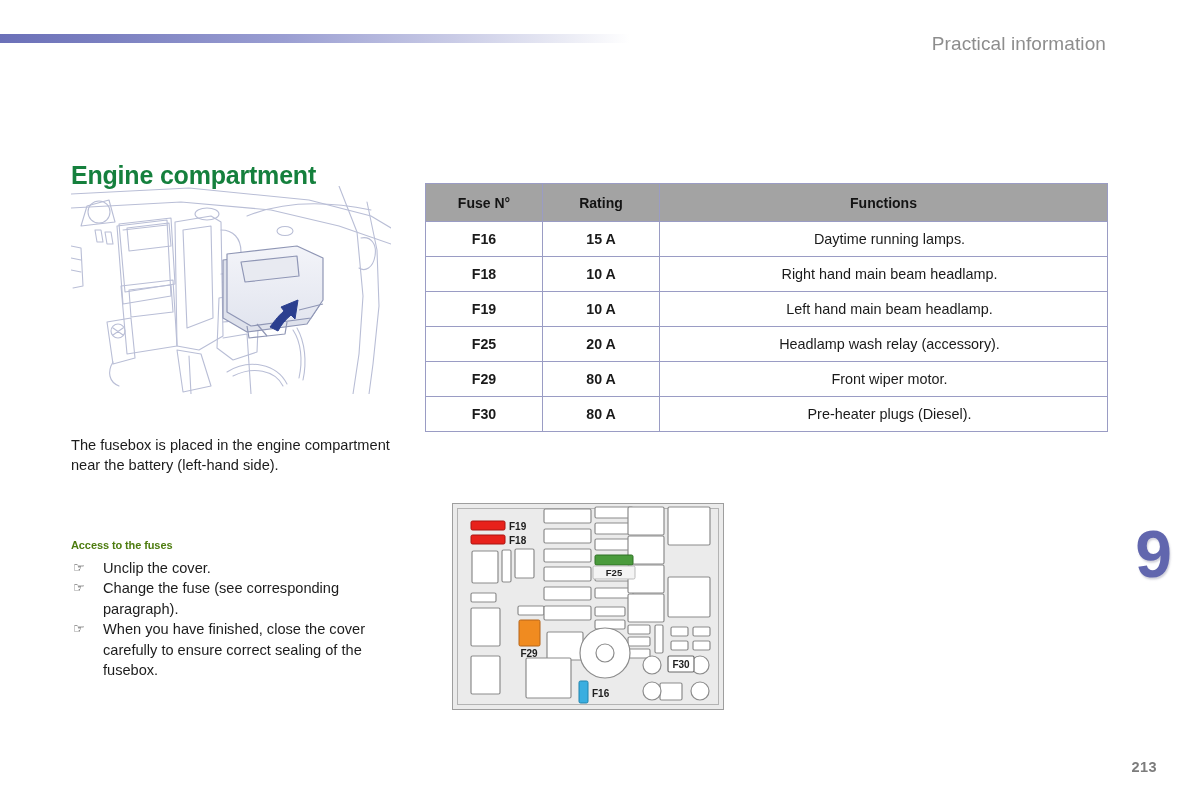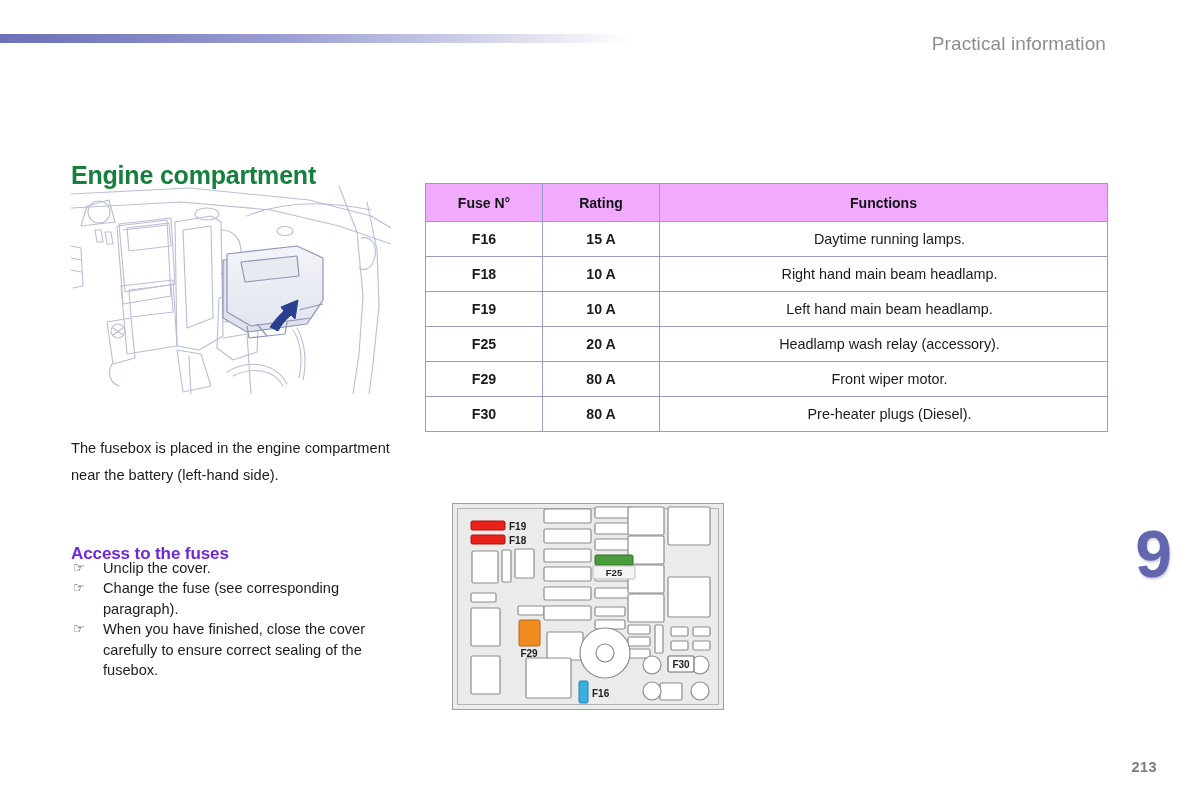--- a/index.html
+++ b/index.html
@@ -53,32 +53,32 @@
     width: 320px;
     height: 208px;
   }
 
   #fusebox-caption {
     position: absolute;
     left: 71px;
     top: 420px;
     width: 340px;
     font-size: 14.6px;
-    line-height: 27px;
+    line-height: 20px;
     color: #1c1c1c;
   }
 
   #access-title {
     position: absolute;
     left: 71px;
     top: 530px;
-    font-size: 17px;
+    font-size: 11px;
     font-weight: bold;
     letter-spacing: -0.1px;
-    color: #6d28d9;
+    color: #4d7c0f;
   }
 
   #access-list {
     position: absolute;
     left: 71px;
     top: 558px;
     width: 330px;
   }
   .access-item {
     display: flex;
@@ -109,21 +109,21 @@
     table-layout: fixed;
     font-size: 14.2px;
   }
   #fuse-table th, #fuse-table td {
     border: 1px solid #9a9cc4;
     padding: 0;
     height: 34px;
     vertical-align: middle;
   }
   #fuse-table thead th {
-    background: #f0abfc;
+    background: #a3a3a3;
     font-weight: bold;
     font-size: 14px;
     color: #141414;
     text-align: center;
     height: 37px;
   }
   #fuse-table td.c-num,
   #fuse-table td.c-rating {
     text-align: center;
     font-weight: bold;

